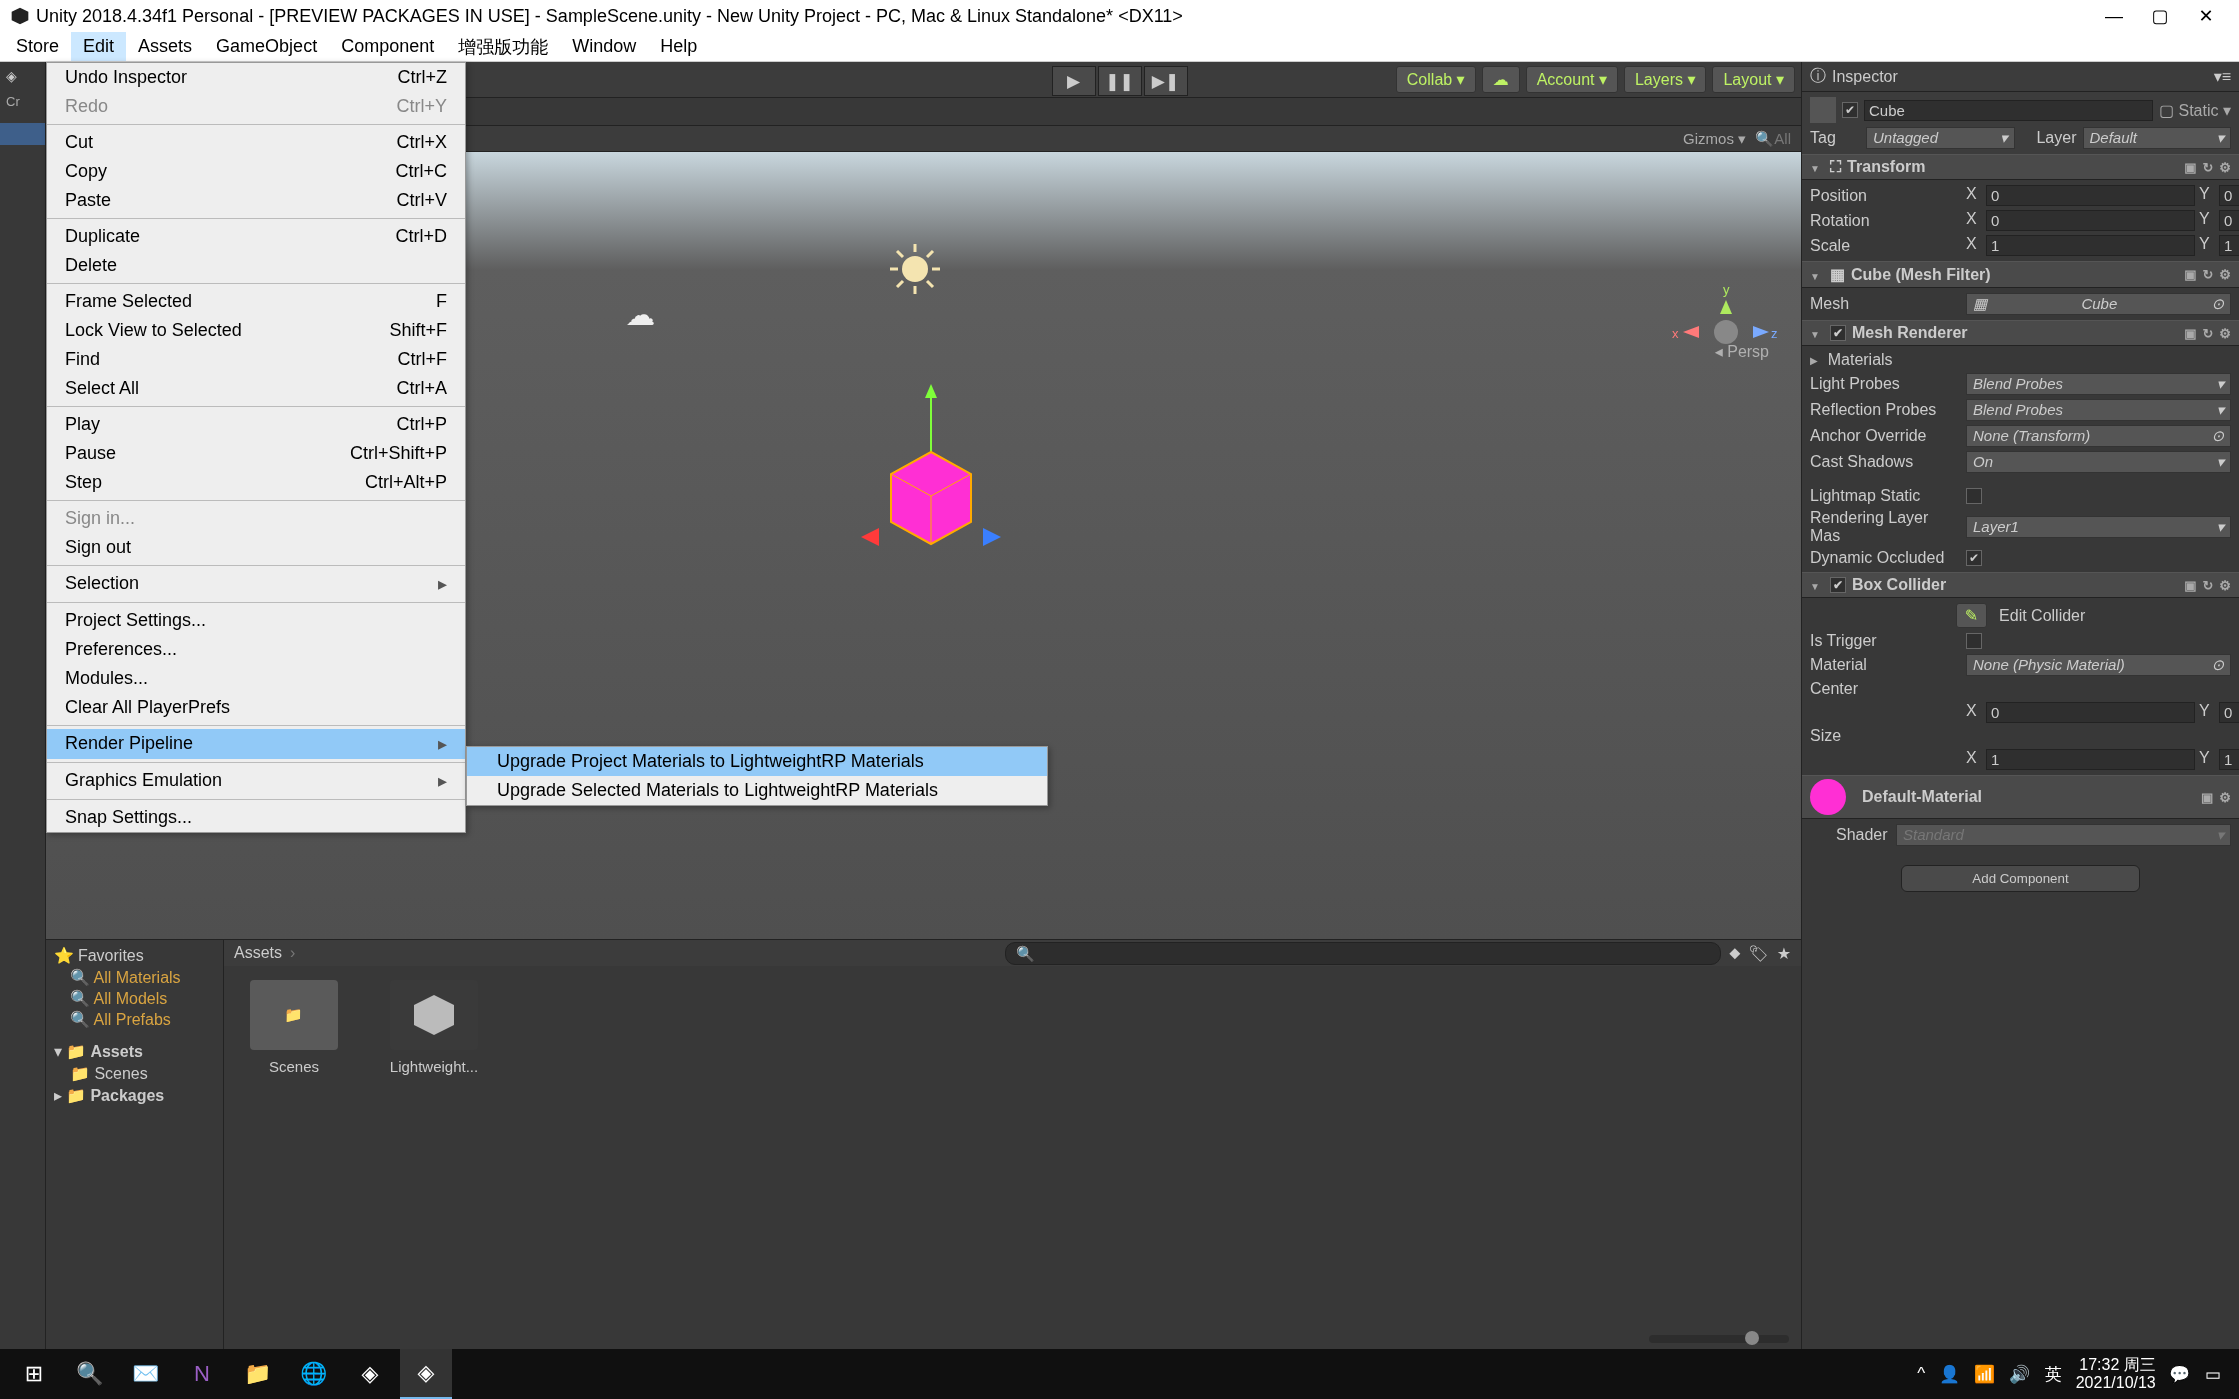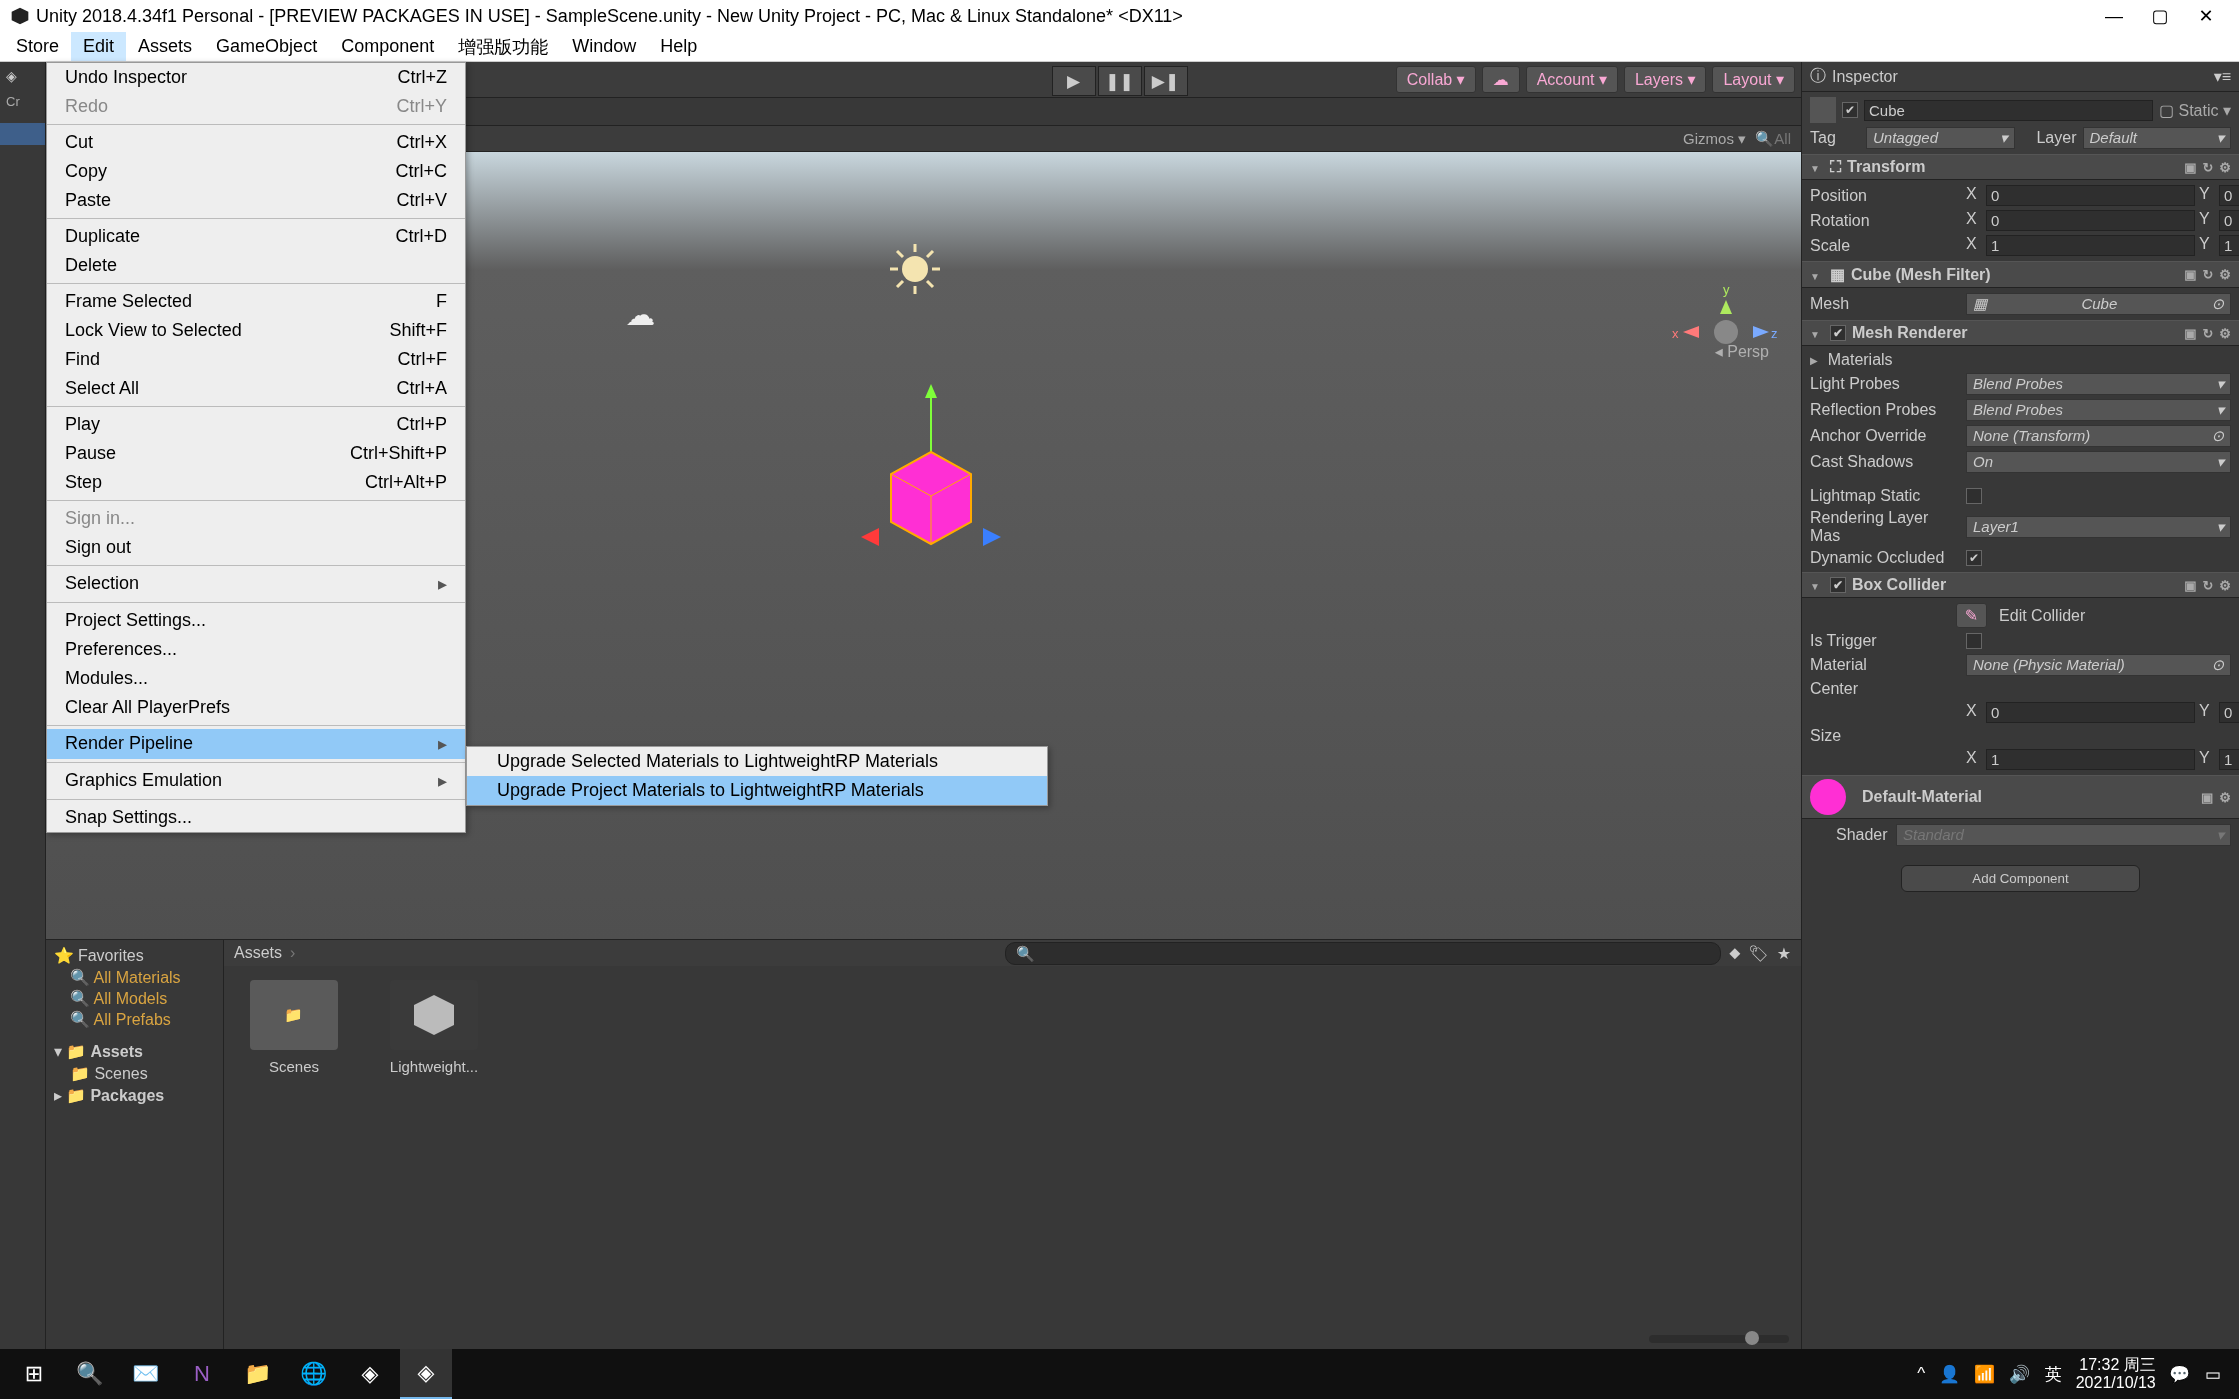--- a/index.html
+++ b/index.html
@@ -17,21 +17,21 @@
 .menubar .menuitem.open { background: #cce8ff; }
 
 
 .main { display: flex; height: calc(100% - 32px - 30px - 50px); }
 
 
 .leftpane { width: 46px; background: #383838; border-right: 1px solid #222; position:relative; }
 
 
 .toolbar { height: 36px; background: #3c3c3c; display: flex; align-items: center; gap: 4px; padding: 0 6px; border-bottom: 1px solid #222; color:#ccc; }
-.tbtn { background: #555; border: 1px solid #333; padding: 3px 10px; color: #f9a8d4; border-radius: 3px; font-size:16px; }
+.tbtn { background: #555; border: 1px solid #333; padding: 3px 10px; color: #bef264; border-radius: 3px; font-size:16px; }
 
 
 .dropdown { position: absolute; top: 62px; left: 46px; width: 420px; background: #eeeeee; border: 1px solid #999; box-shadow: 2px 2px 6px rgba(0,0,0,.3); z-index: 1000; font-size: 18px; color: #000; }
 .dropdown .ditem { display: flex; justify-content: space-between; padding: 4px 18px; }
 .dropdown .ditem.highlighted { background: #91c9f7; }
 .dropdown .ditem.disabled { color: #888; }
 .dropdown .sep { border-top: 1px solid #bbb; margin: 3px 0; }
 .dropdown .arrow { color: #555; }
 .submenu { position: absolute; top: 62px; left: 466px; width: 582px; background: #eeeeee; border: 1px solid #999; box-shadow: 2px 2px 6px rgba(0,0,0,.3); z-index: 1001; font-size: 18px; color: #000; }
 .submenu .ditem { padding: 4px 30px; }
@@ -240,22 +240,22 @@
       <span>Graphics Emulation</span>
       <span class="arrow">▸</span>
     </div>
     <div class="sep"></div>
     <div class="ditem">
       <span>Snap Settings...</span>
       <span></span>
     </div>
   </div>
 <div class="submenu" id="rendersubmenu" style="top: 746px;">
+    <div class="ditem highlighted">Upgrade Project Materials to LightweightRP Materials</div>
     <div class="ditem">Upgrade Selected Materials to LightweightRP Materials</div>
-    <div class="ditem highlighted">Upgrade Project Materials to LightweightRP Materials</div>
   </div>
 
 <div class="main">
   <div class="leftpane">
     <div style="padding:6px; color:#ccc; font-size:14px;">◈</div>
     <div style="padding:4px 6px; color:#aaa; font-size:13px;">Cr</div>
     <div style="margin-top:10px; background:#3e5f8a; height:22px; width:100%;"></div>
   </div>
 
   <div class="center">

